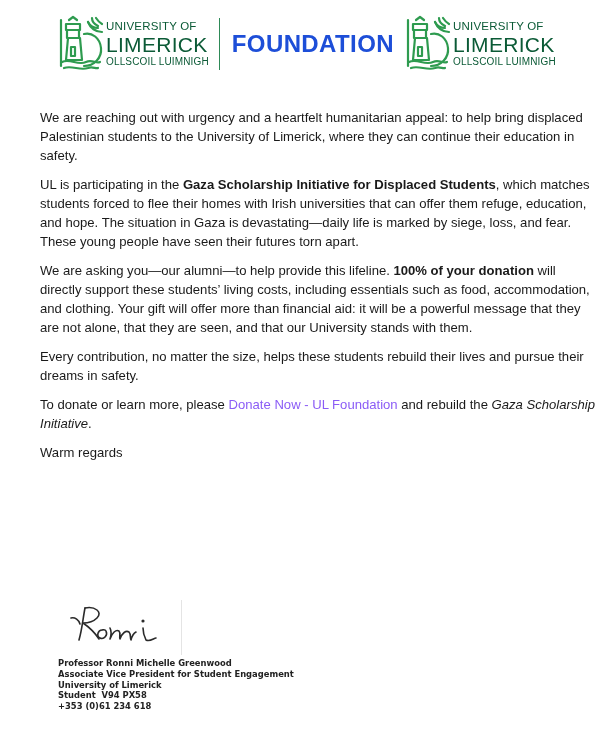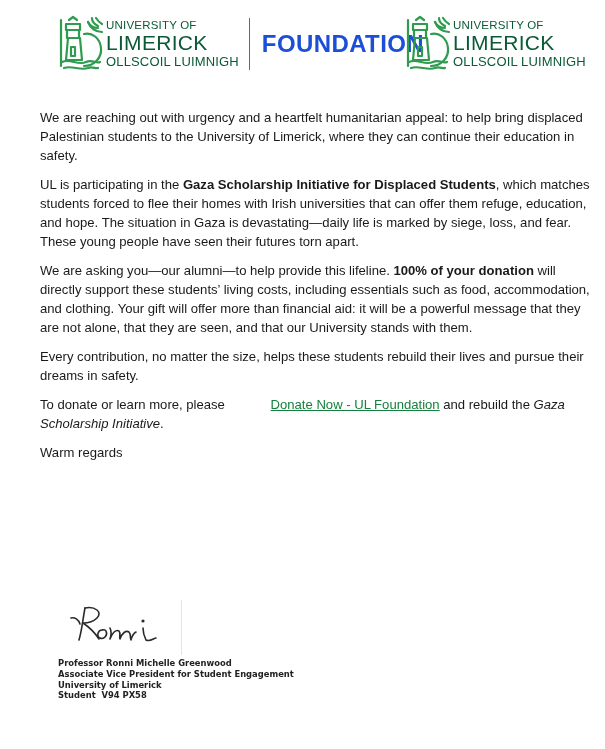--- a/index.html
+++ b/index.html
@@ -6,27 +6,27 @@
     body { width: 605px; height: 749px; position: relative; overflow: hidden;
       font-family: "Liberation Sans", "DejaVu Sans", sans-serif; color: #1a1a1a; }
     .header { position: absolute; left: 0; top: 0; width: 605px; height: 95px; }
     .logo { position: absolute; display: flex; align-items: center; }
     .logo-left { left: 58px; top: 14px; }
     .logo-right { left: 405px; top: 14px; }
     .crest { width: 48px; height: 60px; }
     .wordmark { line-height: 1; color: #0b5a36; font-weight: normal; }
     .wm-1 { font-size: 11.5px; letter-spacing: 0.2px; }
     .wm-2 { font-size: 21px; letter-spacing: 0.3px; margin-top: 1px; }
-    .wm-3 { font-size: 13px; letter-spacing: 0.15px; margin-top: 2px; }
+    .wm-3 { font-size: 10px; letter-spacing: 0.15px; margin-top: 2px; }
     .divider { width: 1px; height: 52px; background: #2e8a57; margin: 0 12px 0 10px; }
     .foundation { font-size: 24px; font-weight: bold; color: #1d4ed8; letter-spacing: 0.4px; }
     .body-text { position: absolute; left: 40px; top: 108px; width: 560px; font-size: 13.1px; line-height: 19px; }
     .body-text p { margin: 0 0 10px 0; }
     .body-text b { font-weight: bold; }
-    .link { color: #15803d; text-decoration: underline; cursor: pointer; margin-left: 42px; }
+    .link { color: #8b5cf6; cursor: pointer; }
     .sig-block { position: absolute; left: 58px; top: 600px; }
     .sig-img { width: 123px; height: 55px; border-right: 1px solid #e4e4e4; position: relative; }
     .sig-lines { margin-top: 3px; font-family: "DejaVu Sans", sans-serif; font-size: 8.4px; line-height: 10.8px; color: #222; }
     .sig-lines div { white-space: pre; font-weight: bold; }
   </style>
 </head>
 <body>
 
 <div class="header">
   <div class="logo logo-left">
@@ -99,14 +99,15 @@
         <path d="M85 28 c0 4 1 8 3 12 c4 2 8 -2 10 -2"></path>
         <circle cx="85" cy="21" r="0.8" fill="#2a2a2a"></circle>
       </g>
     </svg>
   </div>
   <div class="sig-lines">
     <div>Professor Ronni Michelle Greenwood</div>
     <div>Associate Vice President for Student Engagement</div>
     <div>University of Limerick</div>
     <div>Student  V94 PX58</div>
+    <div>+353 (0)61 234 618</div>
   </div>
 </div>
 
 </body></html>

